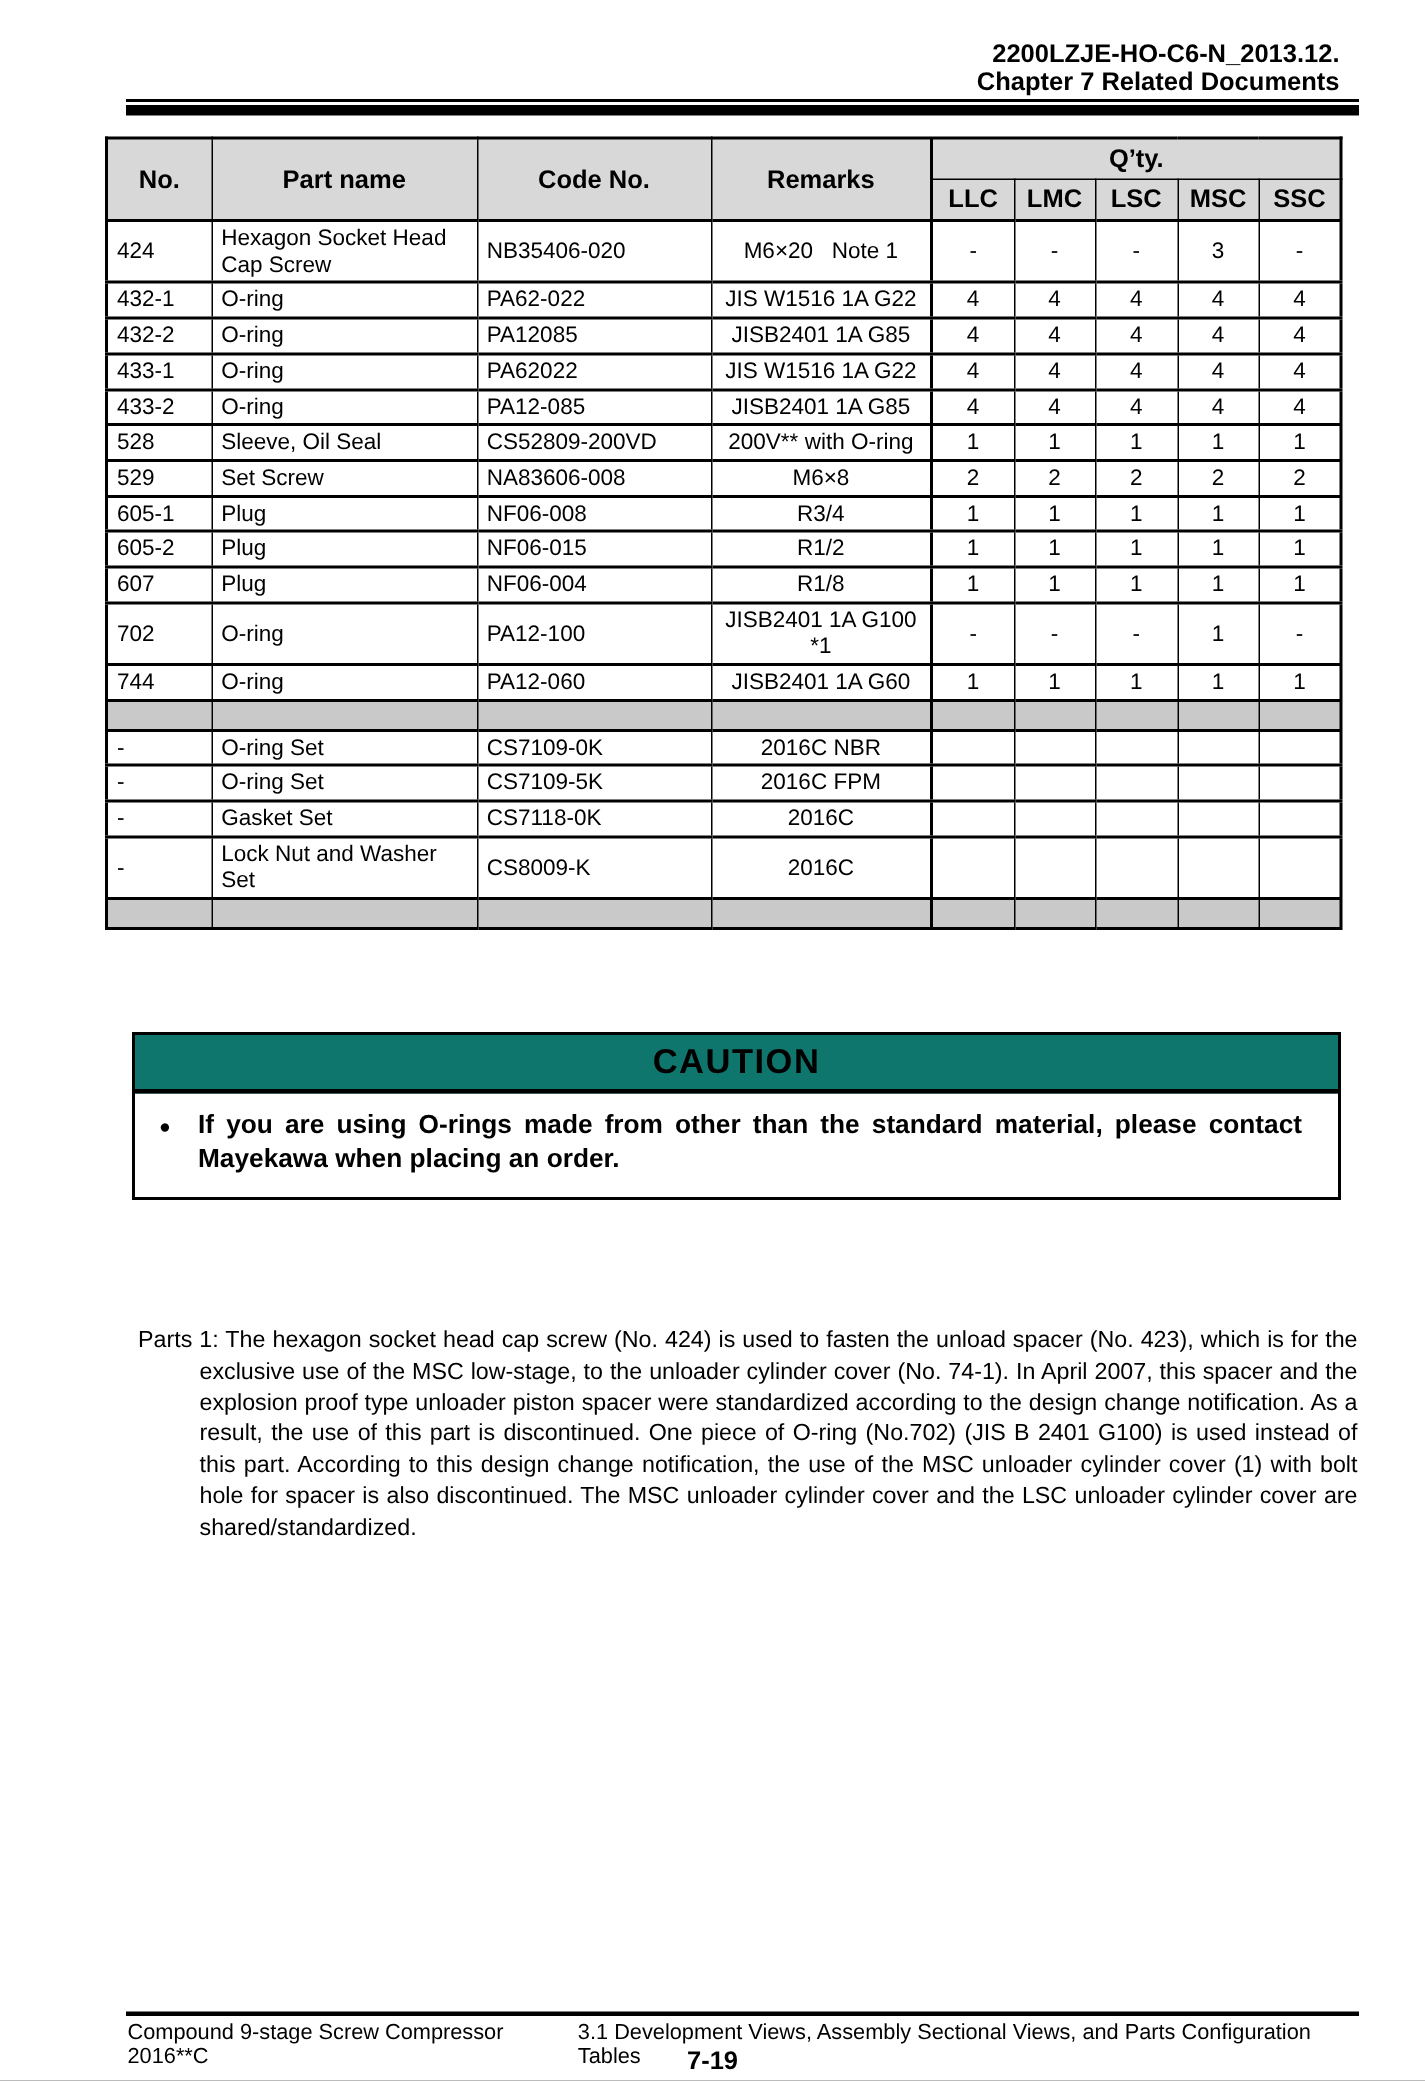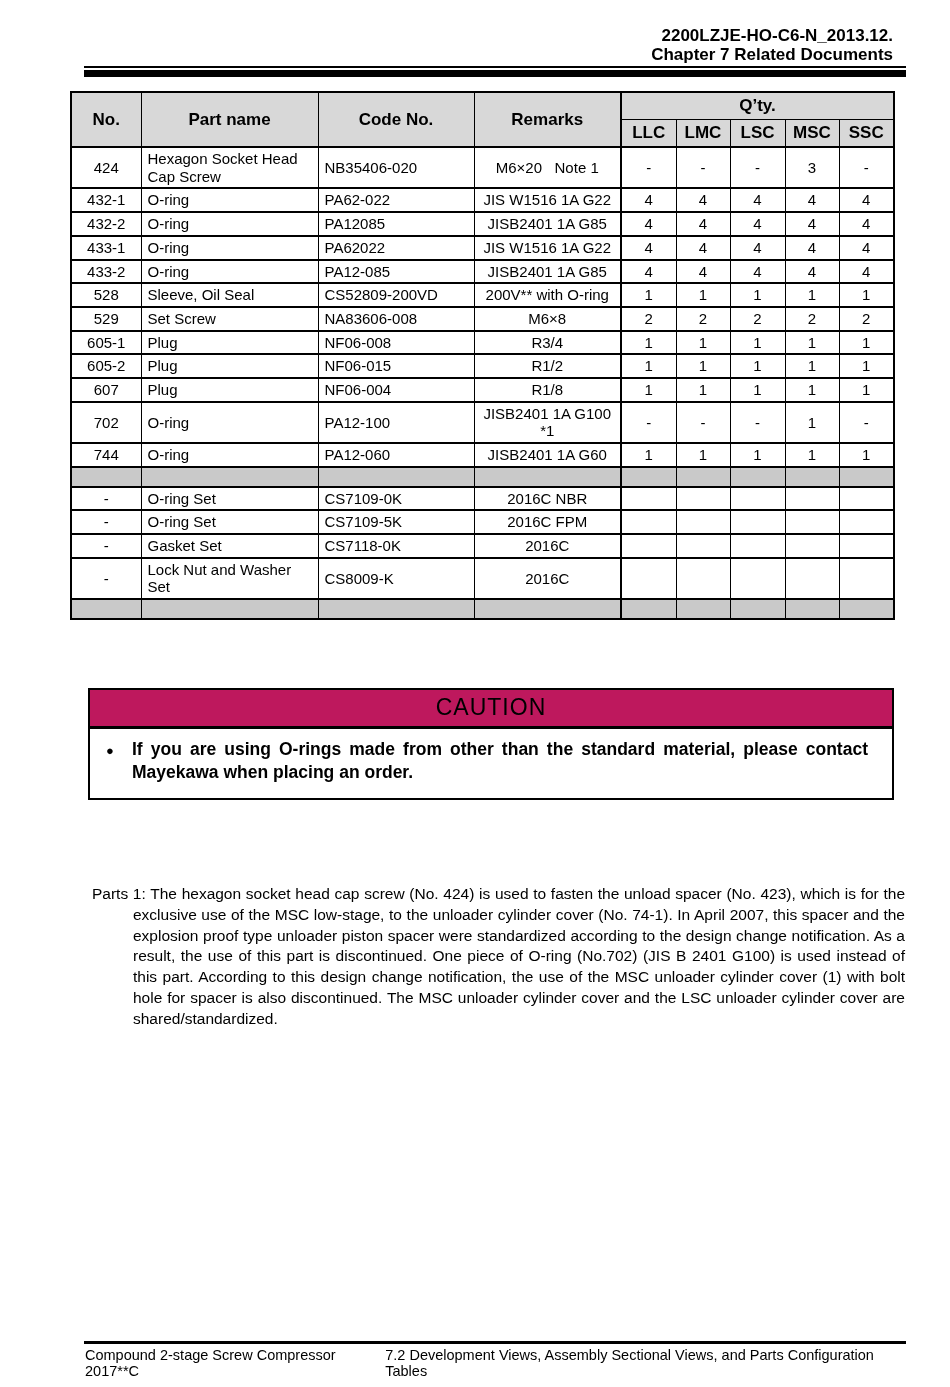--- a/index.html
+++ b/index.html
@@ -29,39 +29,39 @@
     border-collapse:collapse; table-layout:fixed;
     font-size:15px; line-height:1.18;
   }
   table.parts { border:2.5px solid #000; }
   table.parts th, table.parts td { border:1.5px solid #000; }
   table.parts th { border-top-width:1.5px; border-bottom-width:1.5px;
     background:#d8d8d8; font-weight:bold; font-size:17px; text-align:center;
     padding:3px 2px; }
   table.parts td { border-top-width:2px; border-bottom-width:2px;
     padding:2px 6px; vertical-align:middle; background:#fff; }
-  td.no   { text-align:center; padding-right:9px; }
+  td.no   { text-align:left; padding-right:9px; }
   td.part { text-align:left; }
   td.code { text-align:left; }
   td.remarks { text-align:center; white-space:pre-wrap; }
   td.qty  { text-align:center; padding:2px 2px; }
   .qfirst { border-left-width:2.5px !important; }
   td.shaded { background:#d8d8d8; }
   tr.spacer-row td { background:#c9c9c9; height:20px; }
   tr.row-424 td, tr.row-702 td { height:36px; }
   tr.item-row td { height:21px; }
 
   
   .caution {
     position:absolute; left:88px; top:688px; width:806px;
     border:2.5px solid #000; background:#fff;
   }
   .caution-title {
-    background:#be185d; text-align:center;
-    font-size:23px; font-weight:normal; letter-spacing:1px;
+    background:#0f766e; text-align:center;
+    font-size:23px; font-weight:bold; letter-spacing:1px;
     padding:4px 0 5px 0; border-bottom:3.5px solid #000;
   }
   .caution-body {
     position:relative; padding:9px 24px 14px 42px;
     font-size:17.5px; font-weight:bold; line-height:1.31; text-align:justify;
   }
   .caution-bullet { position:absolute; left:16px; top:13px; font-size:13px; }
 
   
   .note {
@@ -332,17 +332,18 @@
     </div>
   </div>
 
   <div class="note">
     <span>Parts 1:</span>
     <span>The hexagon socket head cap screw (No. 424) is used to fasten the unload spacer (No. 423), which is for the exclusive use of the MSC low-stage, to the unloader cylinder cover (No. 74-1). In April 2007, this spacer and the explosion proof type unloader piston spacer were standardized according to the design change notification. As a result, the use of this part is discontinued. One piece of O-ring (No.702) (JIS B 2401 G100) is used instead of this part. According to this design change notification, the use of the MSC unloader cylinder cover (1) with bolt hole for spacer is also discontinued. The MSC unloader cylinder cover and the LSC unloader cylinder cover are shared/standardized.</span>
   </div>
 
   <div class="footer-rule"></div>
   <div class="footer-row">
-    <span>Compound 2-stage Screw Compressor 2017**C</span>
-    <span>7.2 Development Views, Assembly Sectional Views, and Parts Configuration Tables</span>
+    <span>Compound 9-stage Screw Compressor 2016**C</span>
+    <span>3.1 Development Views, Assembly Sectional Views, and Parts Configuration Tables</span>
   </div>
+  <div class="footer-page">7-19</div>
 
 </div>
 
 </body></html>

